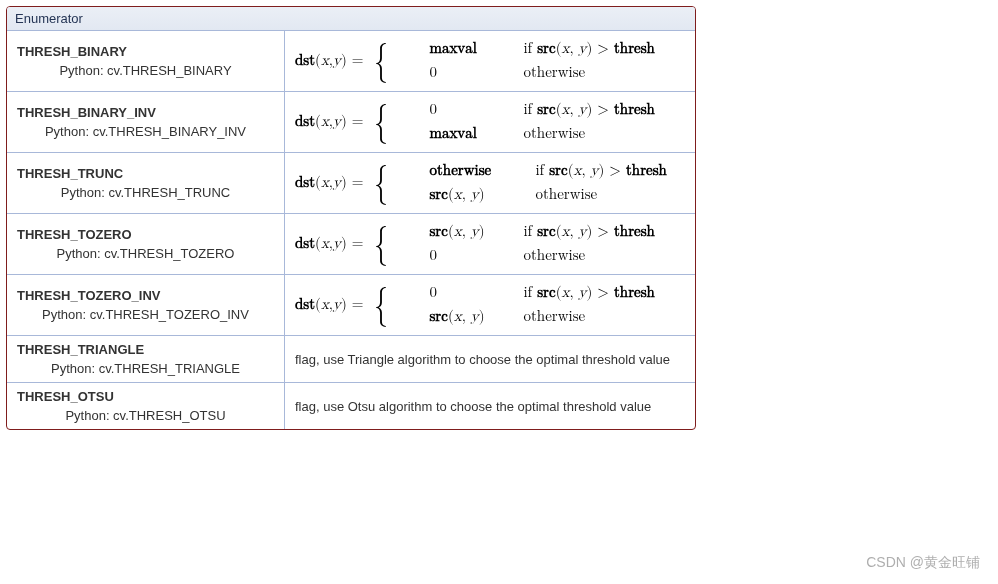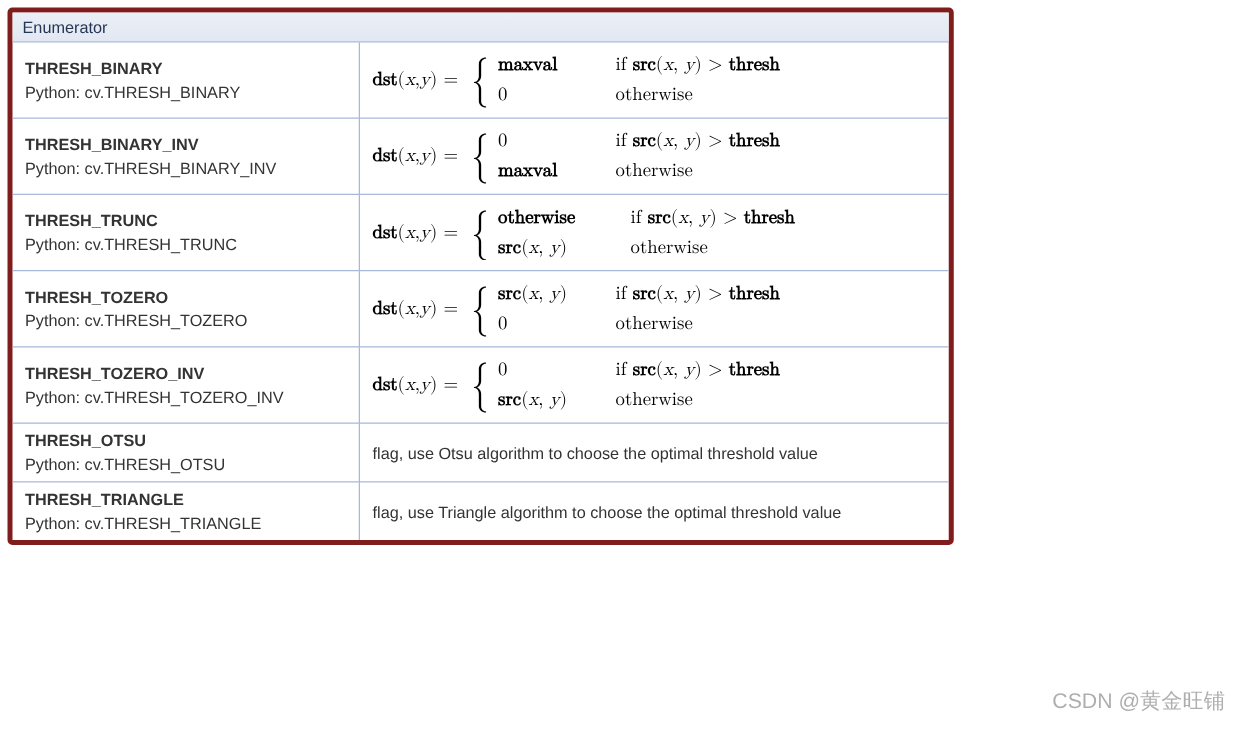--- a/index.html
+++ b/index.html
@@ -8,22 +8,22 @@
     padding: 6px;
     font-family: "Lucida Grande", Verdana, Geneva, Arial, sans-serif;
     font-size: 13px;
     color: #333;
     background: #fff;
     width: 998px;
     height: 584px;
     position: relative;
   }
   .fieldtable {
-    width: 757px;
-    border: 4px solid #7f1d1d;
+    width: 690px;
+    border: 1px solid #7f1d1d;
     border-spacing: 0;
     border-radius: 4px;
     overflow: hidden;
   }
   .fieldtable th {
     background: linear-gradient(#ebeff6, #e2e8f2);
     font-size: 13px;
     font-weight: 400;
     color: #253555;
     text-align: left;
@@ -36,50 +36,50 @@
     vertical-align: middle;
   }
   .fieldtable tr:last-child td { border-bottom: none; }
   .namecol {
     width: 278px;
     border-right: 1px solid #a8b8d9;
     vertical-align: top;
     padding-top: 10px;
   }
   .enum-name { margin-bottom: 4px; font-weight: bold; }
-  .python-line { white-space: nowrap; }
+  .python-line { white-space: nowrap; text-align: center; }
   .formula {
     font-family: "Latin Modern Math", "Cambria Math", Georgia, serif;
     font-size: 15px;
     white-space: nowrap;
     display: flex;
     align-items: center;
     gap: 6px;
     color: #000;
   }
   .lhs { display: inline-flex; align-items: flex-start; }
   .brace {
     font-size: 40px;
     line-height: 40px;
     display: inline-block;
     transform: scaleX(0.7);
     margin: 0 -2px 0 2px;
   }
-  .cases { display: inline-block; }
+  .cases { display: inline-block; margin-left: 34px; }
   .cases .row { display: flex; gap: 16px; line-height: 1.6; }
   .cases .val { min-width: 78px; }
   .cases.wide .val { min-width: 90px; }
   .bf { font-weight: bold; }
   .it { font-style: italic; }
   .watermark {
     position: absolute;
     right: 18px;
     bottom: 12px;
     color: rgba(120,120,120,0.6);
-    font-size: 17px;
+    font-size: 14px;
     font-family: Arial, sans-serif;
   }
 </style>
 </head>
 <body>
 
 <table class="fieldtable">
   <thead>
     <tr>
         <th colspan="2">Enumerator</th>
@@ -191,28 +191,28 @@
               <span class="row">
                 <span class="val"><span class="bf">src</span>(<span class="it">x</span>, <span class="it">y</span>)</span>
                 <span class="cond">otherwise</span>
               </span>
             </span>
           </div>
         </td>
       </tr>
       <tr>
         <td class="namecol">
+          <div class="enum-name">THRESH_TRIANGLE</div>
+          <div class="python-line">Python: cv.THRESH_TRIANGLE</div>
+        </td>
+        <td><span>flag, use Triangle algorithm to choose the optimal threshold value</span></td>
+      </tr>
+      <tr>
+        <td class="namecol">
           <div class="enum-name">THRESH_OTSU</div>
           <div class="python-line">Python: cv.THRESH_OTSU</div>
         </td>
         <td><span>flag, use Otsu algorithm to choose the optimal threshold value</span></td>
-      </tr>
-      <tr>
-        <td class="namecol">
-          <div class="enum-name">THRESH_TRIANGLE</div>
-          <div class="python-line">Python: cv.THRESH_TRIANGLE</div>
-        </td>
-        <td><span>flag, use Triangle algorithm to choose the optimal threshold value</span></td>
       </tr>
     </tbody>
 </table>
 
 <div class="watermark">CSDN @黄金旺铺</div>
 
 </body></html>

